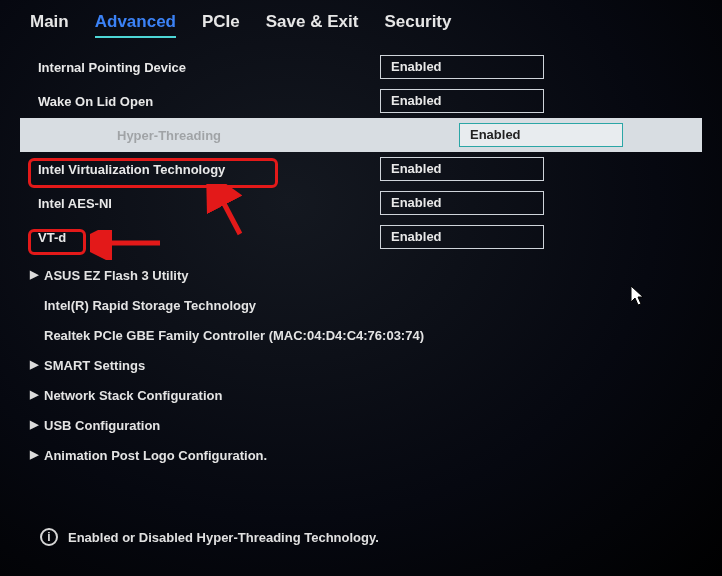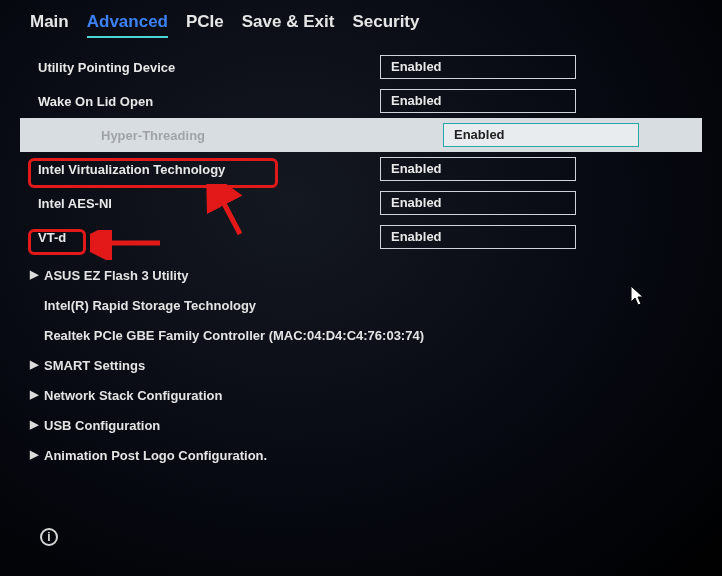--- a/index.html
+++ b/index.html
@@ -6,21 +6,21 @@
   html, body { width: 722px; height: 576px; overflow: hidden; }
   body {
     background: #0a0e14;
     background: radial-gradient(ellipse at 40% 35%, #141820 0%, #060810 60%, #000 100%);
     font-family: "Segoe UI", Arial, sans-serif;
     color: #e8e8e8;
     position: relative;
   }
   .top-tabs {
     display: flex;
-    gap: 18px;
+    gap: 26px;
     padding: 12px 30px 6px 30px;
     font-size: 17px;
     font-weight: 700;
   }
   .top-tabs .tab { color: #e6e6e6; cursor: pointer; position: relative; padding-bottom: 4px; }
   .top-tabs .tab.active {
     color: #3b82f6;
     border-bottom: 2px solid #4dd6d6;
   }
   .content { padding: 6px 20px 0 20px; }
@@ -32,21 +32,21 @@
   }
   .row .label {
     flex: 0 0 360px;
     font-size: 13px;
     font-weight: 700;
     padding-left: 18px;
     color: #e8e8e8;
     white-space: nowrap;
   }
   .row .value {
-    width: 196px;
+    width: 164px;
     height: 24px;
     border: 1px solid #cfd4da;
     font-size: 13px;
     font-weight: 700;
     padding: 3px 10px;
     color: #e8e8e8;
     background: transparent;
     cursor: pointer;
   }
   .row.selected-row {
@@ -126,21 +126,21 @@
   <div class="tab">Main</div>
   <div class="tab active">Advanced</div>
   <div class="tab">PCIe</div>
   <div class="tab">Save &amp; Exit</div>
   <div class="tab">Security</div>
 </div>
 
 <div class="content">
 
   <div class="row">
-    <div class="label">Utility Pointing Device</div>
+    <div class="label">Internal Pointing Device</div>
     <div class="value">Enabled</div>
   </div>
 
   <div class="row">
     <div class="label">Wake On Lid Open</div>
     <div class="value">Enabled</div>
   </div>
 
   <div class="row selected-row">
     <div class="label">Hyper-Threading</div>
@@ -187,20 +187,21 @@
     <span>USB Configuration</span>
   </div>
   <div class="subitem">
     <span class="chevron">▶</span>
     <span>Animation Post Logo Configuration.</span>
   </div>
 </div>
 
 <div class="footer">
   <div class="info-icon">i</div>
+  <span>Enabled or Disabled Hyper-Threading Technology.</span>
 </div>
 
 <div class="red-box" style="left:28px; top:158px; width:250px; height:30px;"></div>
 <div class="red-box" style="left:28px; top:229px; width:58px; height:26px;"></div>
 
 <svg class="red-arrow" style="left:200px; top:184px;" width="60" height="60">
   <defs>
       <marker id="ah1" markerWidth="8" markerHeight="8" refX="2" refY="4" orient="auto">
     <polygon points="0 0, 8 4, 0 8" fill="#e31919"></polygon>
       </marker>

